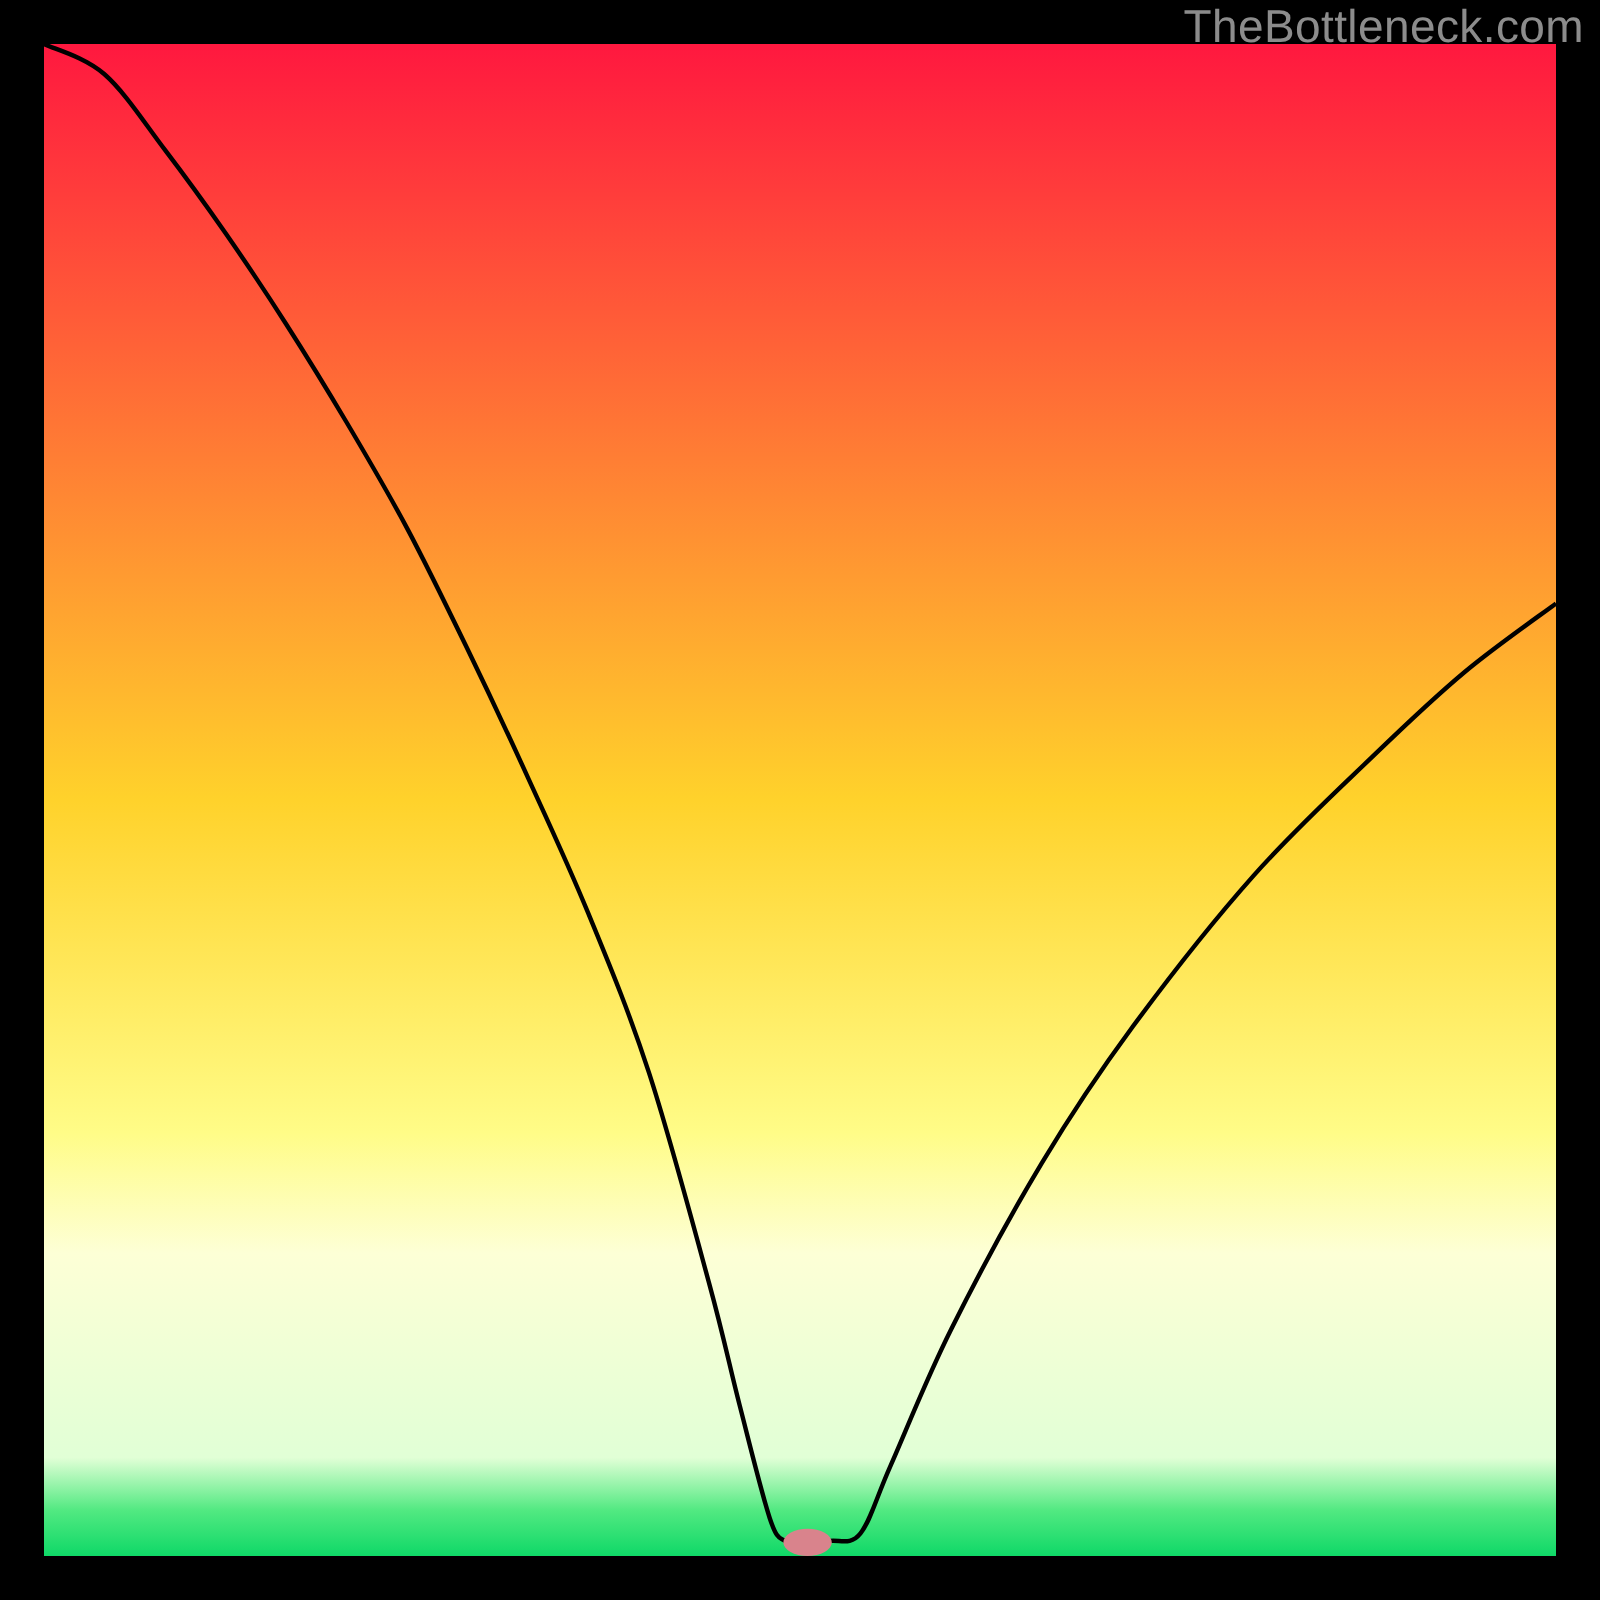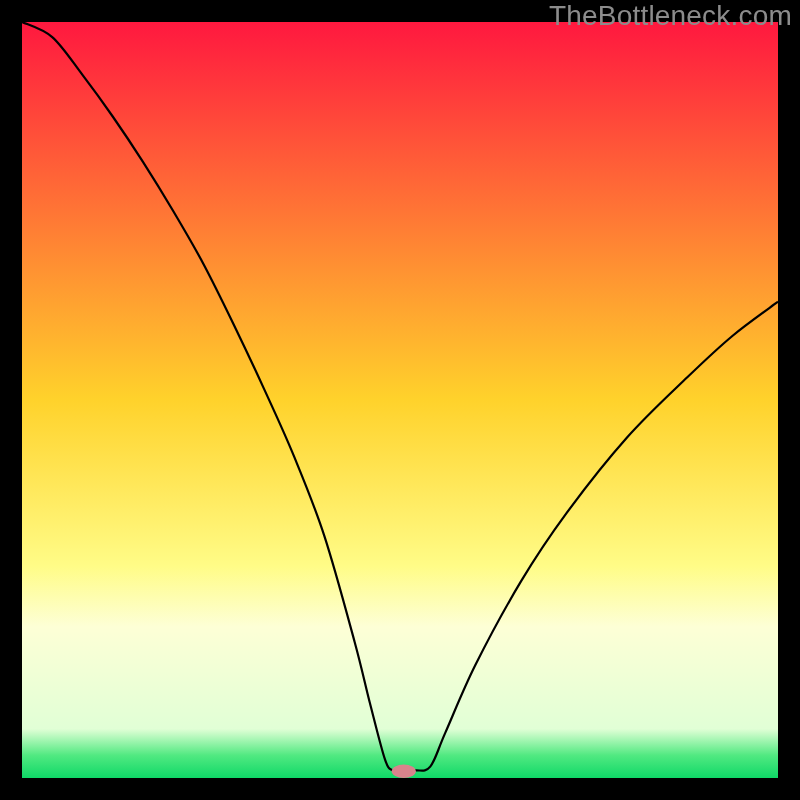--- a/index.html
+++ b/index.html
@@ -27,21 +27,21 @@
   .plot-area svg {
     display: block;
     width: 756px;
     height: 756px;
   }
   .watermark {
     position: absolute;
     top: 0px;
     right: 8px;
     color: #8c8c8c;
-    font-size: 28px;
+    font-size: 23px;
     letter-spacing: 0.2px;
     user-select: none;
   }
 </style>
 </head>
 <body>
 
 <div class="frame">
 
   <div class="plot-area">

